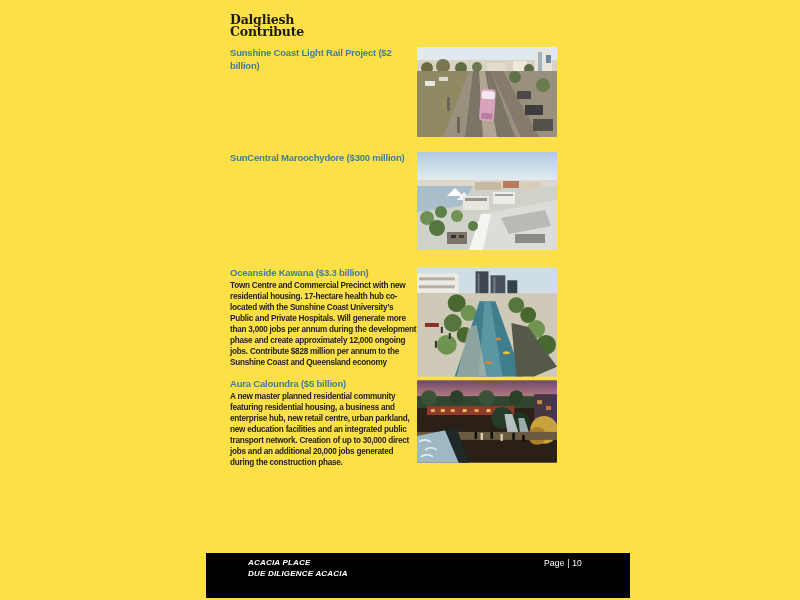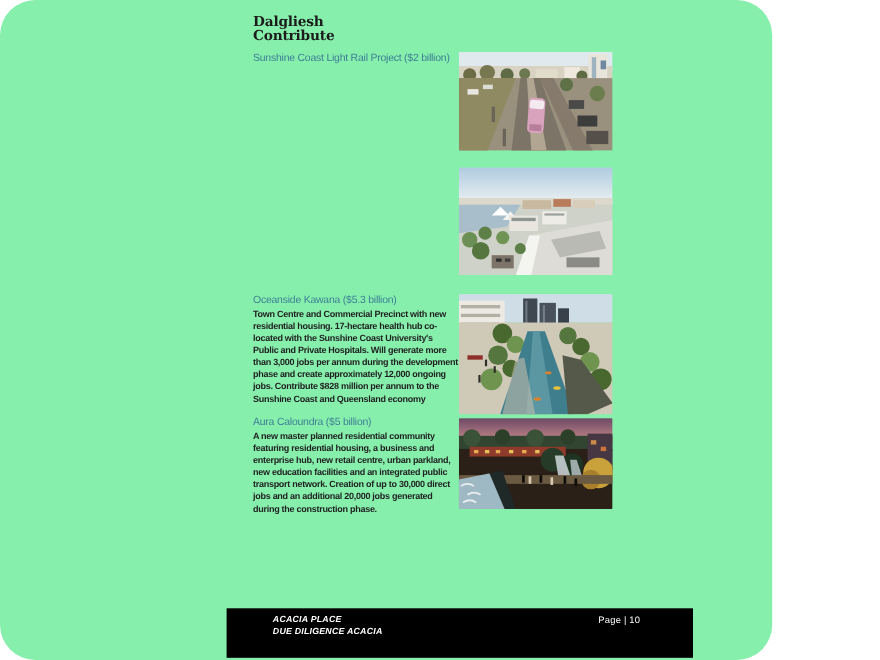--- a/index.html
+++ b/index.html
@@ -1,28 +1,27 @@
 <!DOCTYPE html>
 <html><head>
 <meta charset="utf-8">
 <style>
   html,body{margin:0;padding:0;background:#ffffff;}
   .page{
-    position:relative;width:702px;height:600px;background:#86efac;overflow:hidden;
+    position:relative;width:800px;height:600px;background:#fde047;overflow:hidden;
     font-family:"Liberation Sans",sans-serif;
-    border-radius:32px;
   }
   .logo{
     position:absolute;left:230px;top:14px;
     font-family:"DejaVu Serif","Liberation Serif",serif;
     font-weight:700;font-size:12.5px;line-height:11.5px;color:#1b1b1b;letter-spacing:-0.2px;
   }
   .section-text{position:absolute;left:230px;width:188px;}
   .section-heading{
-    color:#3D7F95;font-size:9.5px;line-height:13px;font-weight:400;
+    color:#3D7F95;font-size:9.5px;line-height:13px;font-weight:700;
     letter-spacing:-0.2px;margin:0 0 1px 0;
   }
   .section-body{
     color:#222222;font-size:8.2px;line-height:11px;font-weight:700;
     letter-spacing:-0.25px;margin:0;
   }
   .proj-img{position:absolute;left:417px;width:140px;overflow:hidden;border-radius:1px;}
   .proj-img svg{display:block;width:100%;height:100%;}
   .txt1{top:46px}  .img1{top:47px;height:90px}
   .txt2{top:151px} .img2{top:152px;height:98px}
@@ -83,20 +82,21 @@
         <rect x="63" y="42" width="15" height="32" rx="4" fill="#d9a3bd"></rect>
         <rect x="64" y="44" width="13" height="8" rx="2" fill="#f2eaee"></rect>
         <rect x="65" y="66" width="11" height="6" fill="#b77f9b"></rect>
       </g>
       <rect x="30" y="50" width="3" height="14" fill="#6b6458"></rect>
       <rect x="40" y="70" width="3" height="16" fill="#6b6458"></rect>
     </svg>
   </div>
 
   <div class="section-text txt2">
+    <h3 class="section-heading">SunCentral Maroochydore ($300 million)</h3>
   </div>
   <div class="proj-img img2">
     <svg viewBox="0 0 140 98" role="img" aria-label="Aerial render of mixed use precinct beside water">
       <defs>
         <linearGradient id="sky2" x1="0" y1="0" x2="0" y2="1">
           <stop offset="0" stop-color="#aecbdf"></stop>
             <stop offset="1" stop-color="#eef2f3"></stop>
         </linearGradient>
       </defs>
       <rect x="0" y="0" width="140" height="34" fill="url(#sky2)"></rect>
@@ -121,21 +121,21 @@
       <rect x="98" y="82" width="30" height="9" fill="#8a8a86"></rect>
       <polygon points="52,98 64,62 74,62 66,98" fill="#f4f4f0"></polygon>
       <rect x="30" y="80" width="20" height="12" fill="#7c7468"></rect>
       <rect x="34" y="83" width="5" height="3" fill="#2f2f2d"></rect>
       <rect x="42" y="83" width="5" height="3" fill="#3d3d3a"></rect>
       <circle cx="56" cy="74" r="5" fill="#5d8049"></circle>
     </svg>
   </div>
 
   <div class="section-text txt3">
-    <h3 class="section-heading">Oceanside Kawana ($5.3 billion)</h3>
+    <h3 class="section-heading">Oceanside Kawana ($3.3 billion)</h3>
     <p class="section-body">Town Centre and Commercial Precinct with new residential housing. 17-hectare health hub co-located with the Sunshine Coast University's Public and Private Hospitals. Will generate more than 3,000 jobs per annum during the development phase and create approximately 12,000 ongoing jobs. Contribute $828 million per annum to the Sunshine Coast and Queensland economy</p>
   </div>
   <div class="proj-img img3">
     <svg viewBox="0 0 141 110" role="img" aria-label="Render of canal precinct with kayaks and towers">
       <rect x="0" y="0" width="141" height="26" fill="#cfdde6"></rect>
       <rect x="59" y="4" width="13" height="32" fill="#3e4750"></rect>
       <rect x="74" y="8" width="15" height="28" fill="#49525c"></rect>
       <rect x="91" y="13" width="10" height="23" fill="#38414a"></rect>
       <rect x="61" y="6" width="2" height="28" fill="#6b7680"></rect>
       <rect x="77" y="10" width="2" height="24" fill="#737e88"></rect>

